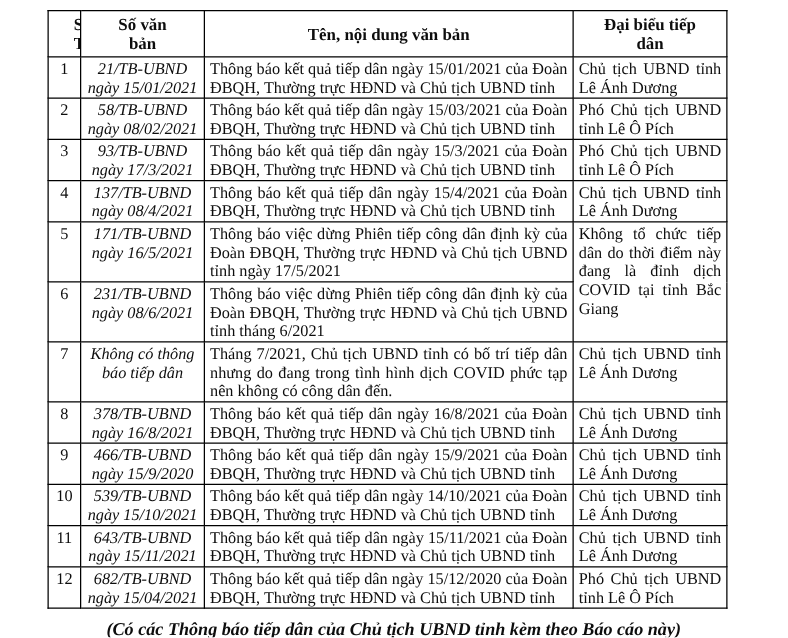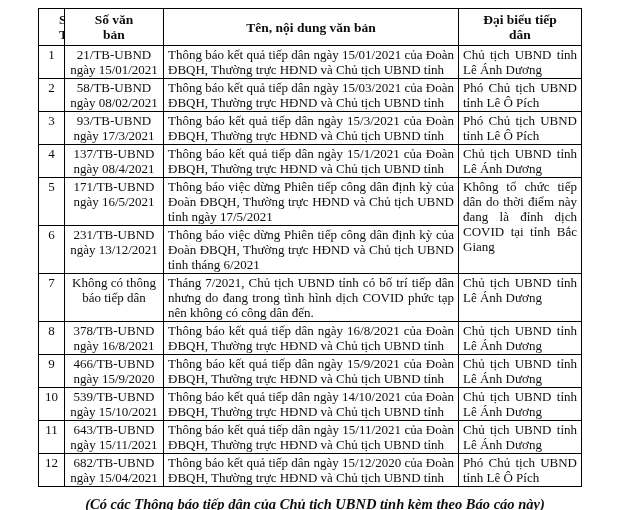--- a/index.html
+++ b/index.html
@@ -42,20 +42,21 @@
     vertical-align: top;
   }
   td.c-no {
     text-align: center;
     padding: 1px 1px;
   }
   td.c-doc {
     text-align: center;
     white-space: pre-line;
     padding: 1px 2px;
+    font-style: italic;
   }
   td.c-content {
     text-align: justify;
   }
   td.c-rep {
     text-align: justify;
     padding: 1px 3px;
   }
   td.c-rep-merged {
     text-align: justify;
@@ -111,34 +112,34 @@
         <td class="c-no">3</td>
         <td class="c-doc">93/TB-UBND
 ngày 17/3/2021</td>
         <td class="c-content">Thông báo kết quả tiếp dân ngày 15/3/2021 của Đoàn ĐBQH, Thường trực HĐND và Chủ tịch UBND tỉnh</td>
         <td class="c-rep">Phó Chủ tịch UBND tỉnh Lê Ô Pích</td>
       </tr>
       <tr>
         <td class="c-no">4</td>
         <td class="c-doc">137/TB-UBND
 ngày 08/4/2021</td>
-        <td class="c-content">Thông báo kết quả tiếp dân ngày 15/1/2021 của Đoàn ĐBQH, Thường trực HĐND và Chủ tịch UBND tỉnh</td>
+        <td class="c-content">Thông báo kết quả tiếp dân ngày 15/4/2021 của Đoàn ĐBQH, Thường trực HĐND và Chủ tịch UBND tỉnh</td>
         <td class="c-rep">Chủ tịch UBND tỉnh Lê Ánh Dương</td>
       </tr>
       <tr>
         <td class="c-no">5</td>
         <td class="c-doc">171/TB-UBND
 ngày 16/5/2021</td>
         <td class="c-content">Thông báo việc dừng Phiên tiếp công dân định kỳ của Đoàn ĐBQH, Thường trực HĐND và Chủ tịch UBND tỉnh ngày 17/5/2021</td>
         <td class="c-rep-merged" rowspan="2">Không tổ chức tiếp dân do thời điểm này đang là đỉnh dịch COVID tại tỉnh Bắc Giang</td>
       </tr>
       <tr>
         <td class="c-no">6</td>
         <td class="c-doc">231/TB-UBND
-ngày 13/12/2021</td>
+ngày 08/6/2021</td>
         <td class="c-content">Thông báo việc dừng Phiên tiếp công dân định kỳ của Đoàn ĐBQH, Thường trực HĐND và Chủ tịch UBND tỉnh tháng 6/2021</td>
       </tr>
       <tr>
         <td class="c-no">7</td>
         <td class="c-doc">Không có thông
 báo tiếp dân</td>
         <td class="c-content">Tháng 7/2021, Chủ tịch UBND tỉnh có bố trí tiếp dân nhưng do đang trong tình hình dịch COVID phức tạp nên không có công dân đến.</td>
         <td class="c-rep">Chủ tịch UBND tỉnh Lê Ánh Dương</td>
       </tr>
       <tr>

